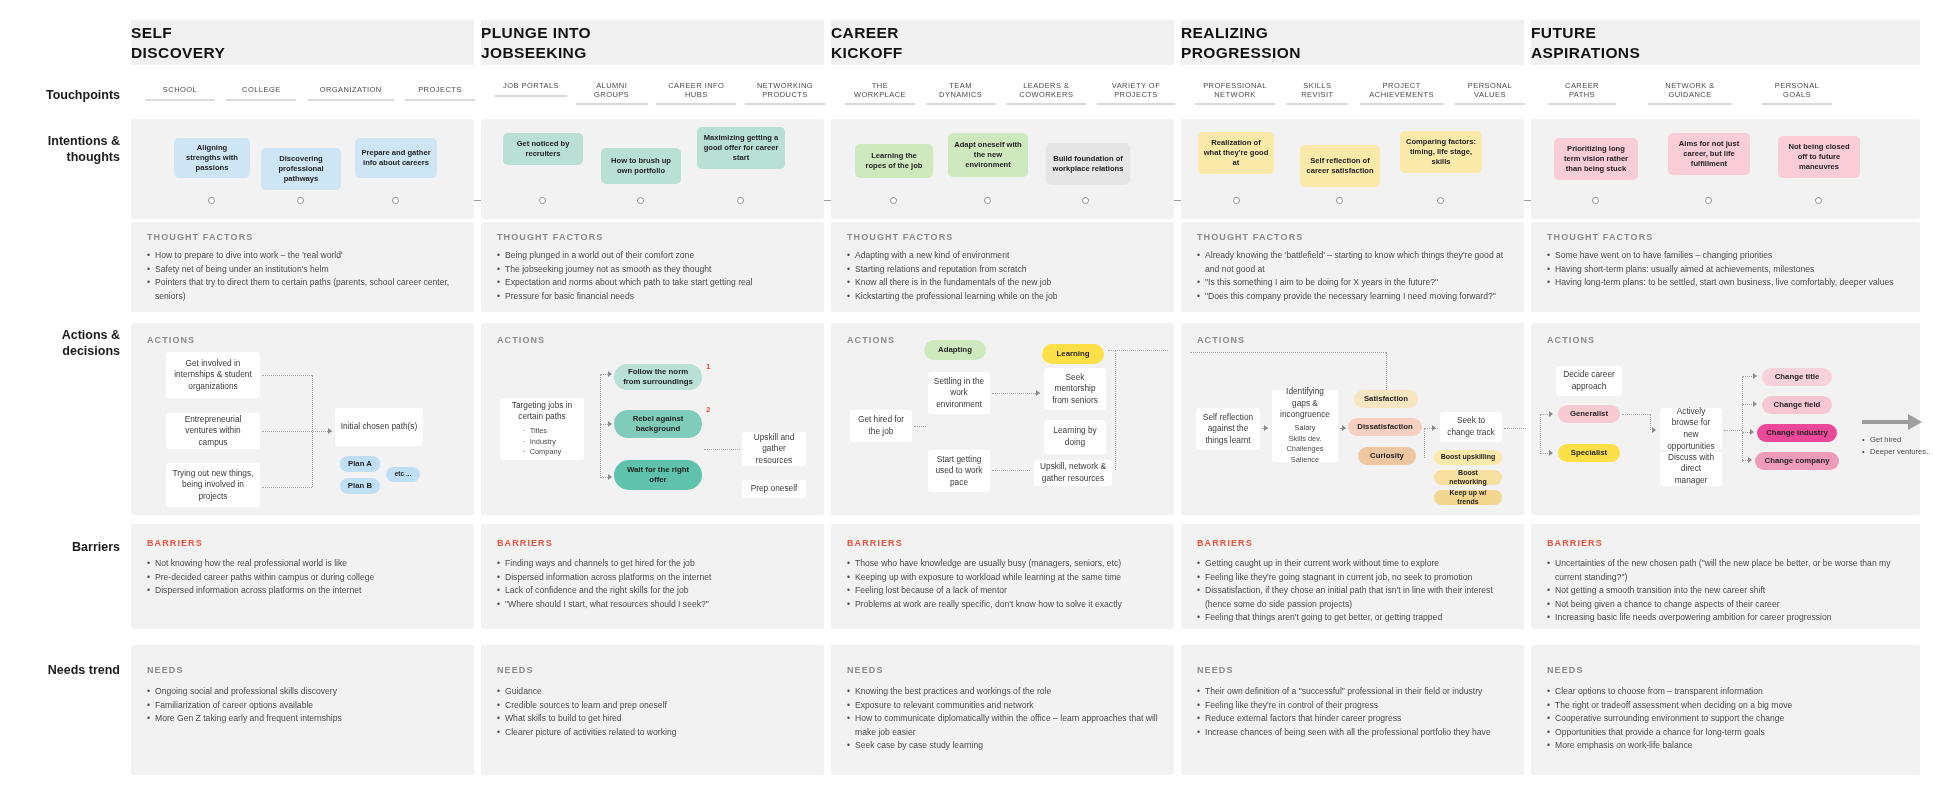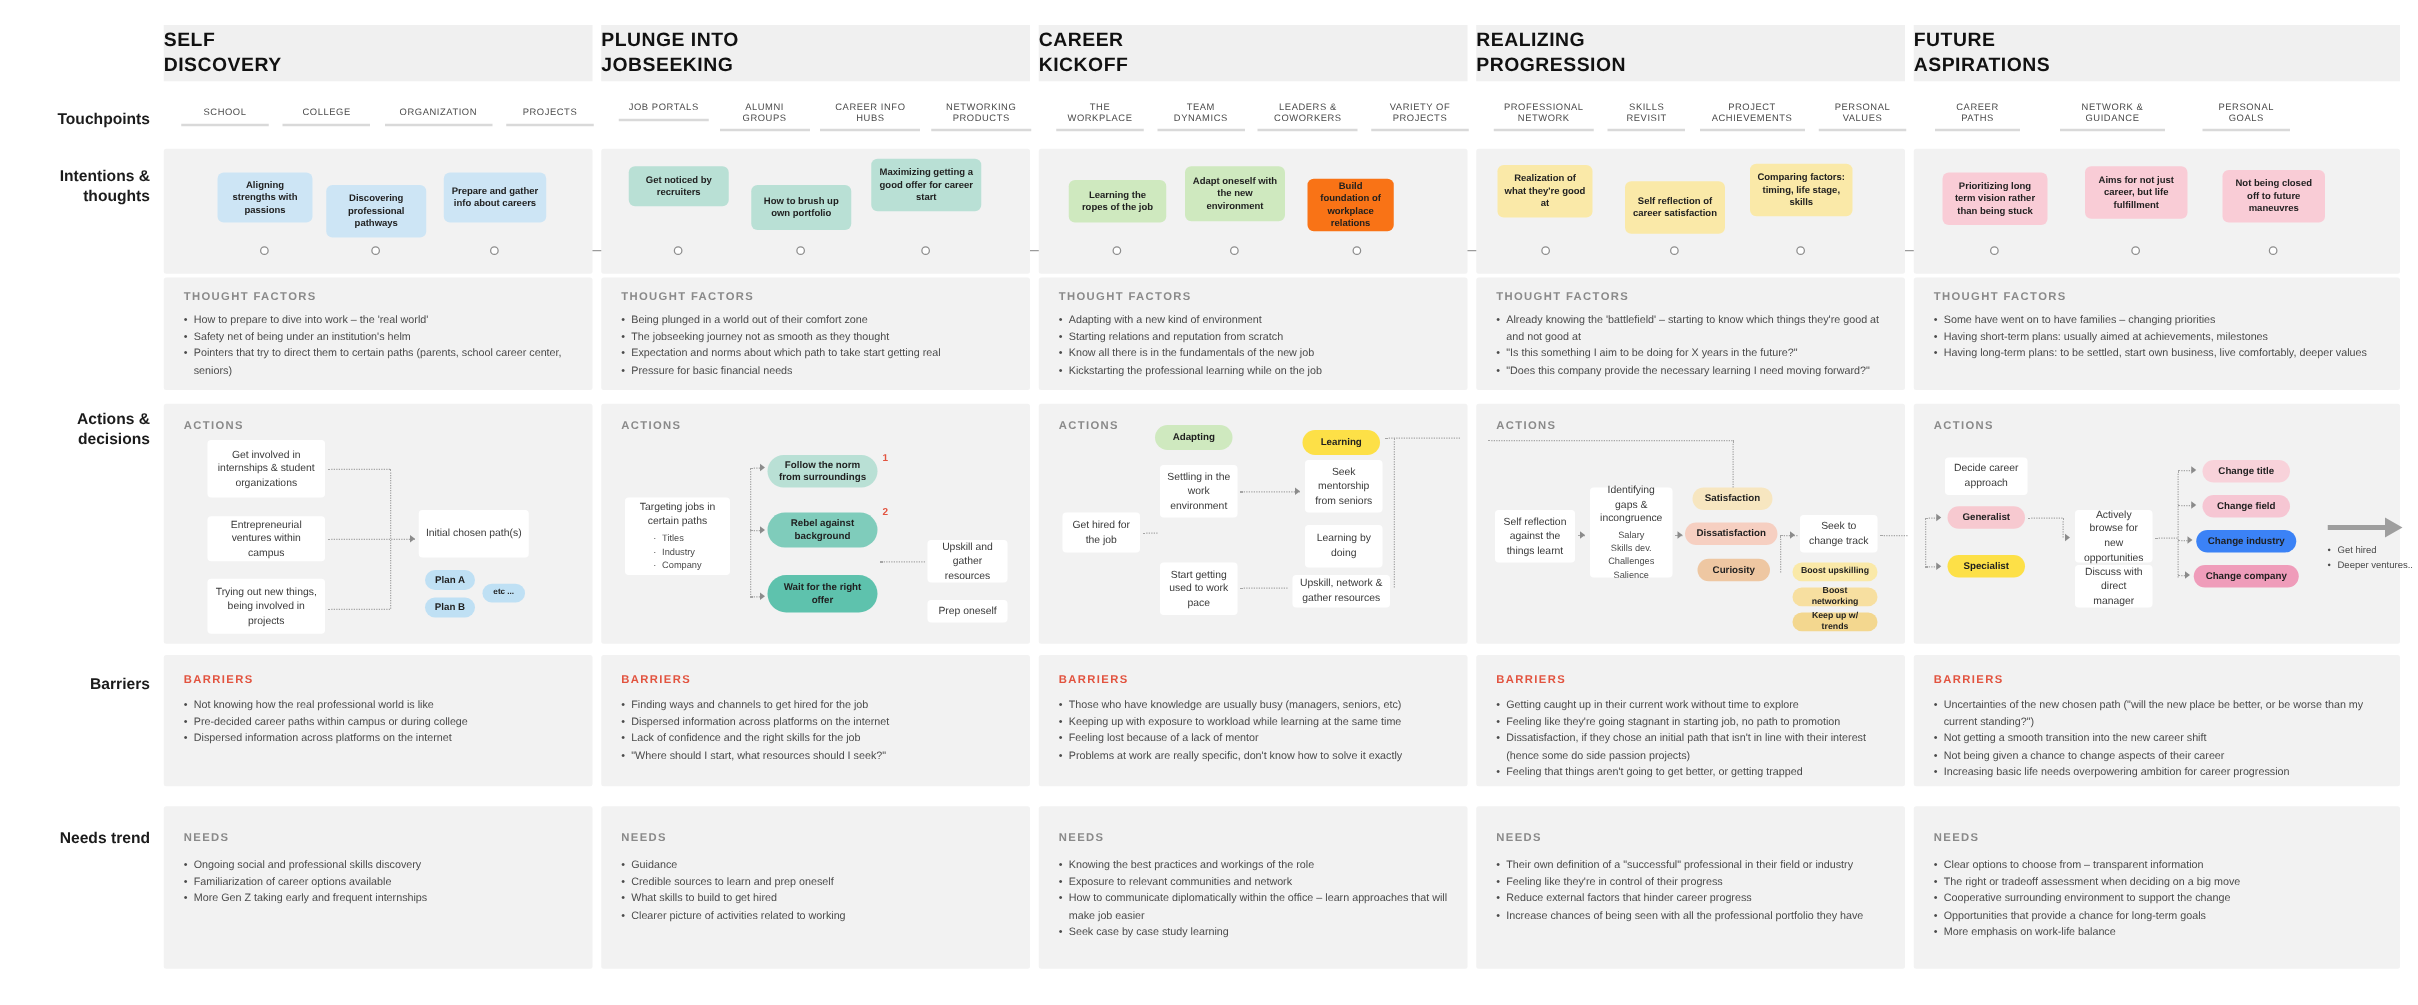--- a/index.html
+++ b/index.html
@@ -330,21 +330,21 @@
     <div class="tp" style="width:78px;">VARIETY OF
 PROJECTS</div>
   </div>
 
   <div class="panel" style="left:831px; top:119px; width:343px; height:100px;"></div>
   <div class="note" style="left:855px; top:144px; width:78px; height:34px; background:#cfe9bf;">Learning the
 ropes of the job</div>
   <div class="note" style="left:948px; top:133px; width:80px; height:44px; background:#cfe9bf;">Adapt oneself
 with the new
 environment</div>
-  <div class="note" style="left:1046px; top:143px; width:69px; height:42px; background:#f97316;">Build foundation
+  <div class="note" style="left:1046px; top:143px; width:84px; height:42px; background:#e5e5e5;">Build foundation
 of workplace
 relations</div>
   <div class="tdot" style="left:890px; top:197px;"></div>
   <div class="tdot" style="left:984px; top:197px;"></div>
   <div class="tdot" style="left:1082px; top:197px;"></div>
 
   <div class="panel" style="left:831px; top:222px; width:343px; height:90px;"></div>
   <div class="sec-title" style="left:847px; top:232px;">THOUGHT FACTORS</div>
   <ul class="bullets" style="left:847px; top:249px; width:318px;">
     <li>Adapting with a new kind of environment</li>
@@ -452,21 +452,21 @@
   <div class="dash-h" style="left:1190px; top:352px; width:196px;"></div>
   <div class="dash-h" style="left:1424px; top:428px; width:14px;"></div>
   <div class="arrow-r" style="left:1432px; top:425px;"></div>
   <div class="dash-v" style="left:1424px; top:428px; height:30px;"></div>
   <div class="dash-h" style="left:1504px; top:428px; width:22px;"></div>
 
   <div class="panel" style="left:1181px; top:524px; width:343px; height:105px;"></div>
   <div class="sec-title red" style="left:1197px; top:538px;">BARRIERS</div>
   <ul class="bullets" style="left:1197px; top:557px; width:320px;">
     <li>Getting caught up in their current work without time to explore</li>
-    <li>Feeling like they're going stagnant in starting job, no path to promotion</li>
+    <li>Feeling like they're going stagnant in current job, no seek to promotion</li>
     <li>Dissatisfaction, if they chose an initial path that isn't in line with their interest (hence some do side passion projects)</li>
     <li>Feeling that things aren't going to get better, or getting trapped</li>
   </ul>
 
   <div class="panel" style="left:1181px; top:645px; width:343px; height:130px;"></div>
   <div class="sec-title" style="left:1197px; top:665px;">NEEDS</div>
   <ul class="bullets" style="left:1197px; top:685px; width:320px;">
     <li>Their own definition of a "successful" professional in their field or industry</li>
     <li>Feeling like they're in control of their progress</li>
     <li>Reduce external factors that hinder career progress</li>
@@ -510,21 +510,21 @@
 
   <div class="panel" style="left:1531px; top:323px; width:389px; height:192px;"></div>
   <div class="sec-title" style="left:1547px; top:335px;">ACTIONS</div>
   <div class="fbox" style="left:1556px; top:366px; width:66px; height:30px;">Decide career approach</div>
   <div class="pill" style="left:1558px; top:405px; width:62px; height:18px; background:#f7c9d0;">Generalist</div>
   <div class="pill" style="left:1558px; top:444px; width:62px; height:18px; background:#fde047;">Specialist</div>
   <div class="fbox" style="left:1660px; top:408px; width:62px; height:42px;">Actively browse for new opportunities</div>
   <div class="fbox" style="left:1660px; top:452px; width:62px; height:34px;">Discuss with direct manager</div>
   <div class="pill" style="left:1762px; top:368px; width:70px; height:18px; background:#f8d2da;">Change title</div>
   <div class="pill" style="left:1762px; top:396px; width:70px; height:18px; background:#f6c6d3;">Change field</div>
-  <div class="pill" style="left:1757px; top:424px; width:80px; height:18px; background:#3b82f6;">Change industry</div>
+  <div class="pill" style="left:1757px; top:424px; width:80px; height:18px; background:#ec4899;">Change industry</div>
   <div class="pill" style="left:1755px; top:452px; width:84px; height:18px; background:#ef9cba;">Change company</div>
   <div class="dash-v" style="left:1540px; top:414px; height:40px;"></div>
   <div class="dash-h" style="left:1540px; top:414px; width:12px;"></div>
   <div class="dash-h" style="left:1540px; top:453px; width:12px;"></div>
   <div class="arrow-r" style="left:1549px; top:411px;"></div>
   <div class="arrow-r" style="left:1549px; top:450px;"></div>
   <div class="dash-h" style="left:1622px; top:414px; width:28px;"></div>
   <div class="dash-v" style="left:1650px; top:414px; height:16px;"></div>
   <div class="arrow-r" style="left:1652px; top:427px;"></div>
   <div class="dash-v" style="left:1742px; top:376px; height:86px;"></div>

